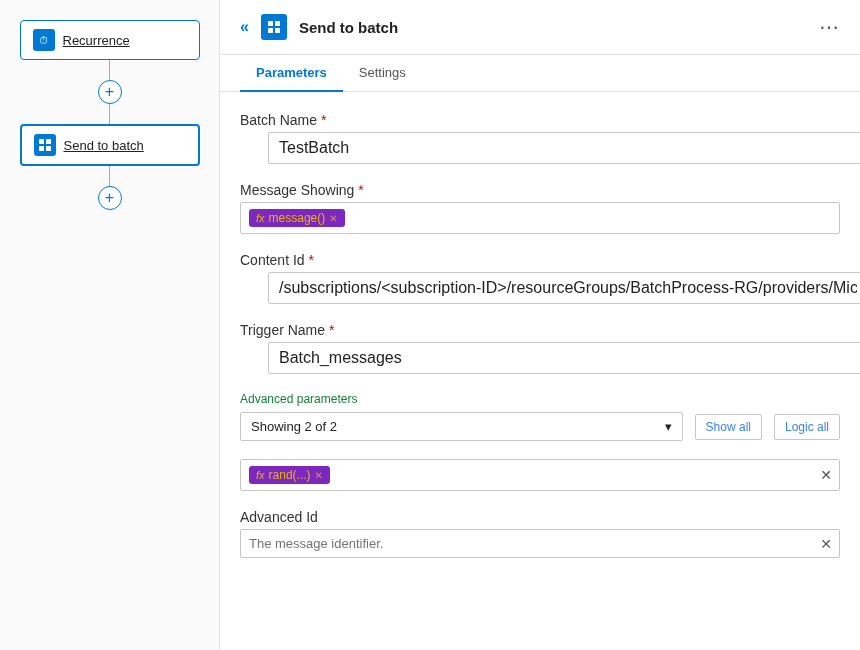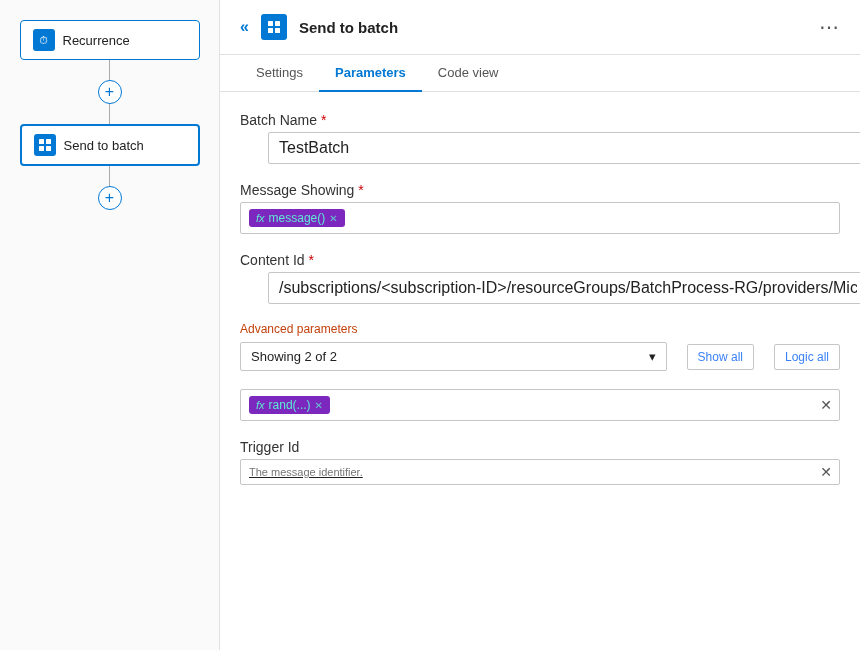--- a/index.html
+++ b/index.html
@@ -50,20 +50,21 @@
       justify-content: center;
       background: #0078d4;
       border-radius: 3px;
       color: white;
       font-size: 11px;
     }
     .workflow-node .node-label {
       font-size: 13px;
       color: #222;
       font-weight: 400;
+      text-decoration: underline;
     }
 
     .connector-line {
       width: 1px;
       height: 20px;
       background: #aaa;
       margin: 0 auto;
     }
 
     .add-btn {
@@ -190,49 +191,49 @@
       min-height: 32px;
       display: flex;
       align-items: center;
       gap: 4px;
     }
     .token-pill {
       display: inline-flex;
       align-items: center;
       gap: 4px;
       background: #7c28be;
-      color: #5eead4;
+      color: #eab308;
       border-radius: 3px;
       padding: 2px 7px;
       font-size: 12px;
     }
     .token-pill .fx-icon {
       font-style: italic;
       font-size: 11px;
     }
     .token-pill .close-pill {
       cursor: pointer;
       font-size: 10px;
       opacity: 0.8;
     }
 
     
     .advanced-section {
       margin-bottom: 18px;
     }
     .advanced-label {
       font-size: 12px;
-      color: #c2410c;
+      color: #15803d;
       margin-bottom: 6px;
       display: block;
     }
     .advanced-row {
       display: flex;
       align-items: center;
-      gap: 20px;
+      gap: 12px;
     }
     .advanced-dropdown {
       flex: 1;
       border: 1px solid #c8c6c4;
       border-radius: 2px;
       padding: 6px 10px;
       font-size: 13px;
       color: #222;
       display: flex;
       align-items: center;
@@ -265,23 +266,22 @@
       color: #555;
       font-size: 14px;
       background: none;
       border: none;
     }
     .clearable-field .form-input-inner {
       width: 100%;
       border: 1px solid #c8c6c4;
       border-radius: 2px;
       padding: 6px 32px 6px 8px;
-      font-size: 11px;
+      font-size: 13px;
       color: #222;
-      text-decoration: underline;
     }
     .clearable-field .token-input {
       padding-right: 32px;
     }
 
     
     .form-area::-webkit-scrollbar { width: 6px; }
     .form-area::-webkit-scrollbar-thumb { background: #ccc; border-radius: 3px; }
   </style>
 </head>
@@ -329,23 +329,22 @@
           <rect x="1" y="8" width="5" height="5" rx="0.5"></rect>
           <rect x="8" y="8" width="5" height="5" rx="0.5"></rect>
         </svg>
       </div>
       <span class="panel-title">Send to batch</span>
     </div>
     <span class="more-btn">⋯</span>
   </div>
 
   <div class="tabs">
+    <div class="tab active">Parameters</div>
     <div class="tab">Settings</div>
-    <div class="tab active">Parameters</div>
-    <div class="tab">Code view</div>
   </div>
 
   <div class="form-area">
 
     <div class="form-group">
       <label class="form-label">
         <span>Batch Name</span> <span class="required-star">*</span>
       </label>
       <input class="form-input" type="text" value="TestBatch" style="">
     </div>
@@ -363,20 +362,26 @@
       </div>
     </div>
 
     <div class="form-group">
       <label class="form-label">
         <span>Content Id</span> <span class="required-star">*</span>
       </label>
       <input class="form-input" type="text" value="/subscriptions/&lt;subscription-ID&gt;/resourceGroups/BatchProcess-RG/providers/Microsoft.Logic/workflows/BatchReceiver" style="">
     </div>
 
+    <div class="form-group">
+      <label class="form-label">
+        <span>Trigger Name</span> <span class="required-star">*</span>
+      </label>
+      <input class="form-input" type="text" value="Batch_messages" style="">
+    </div>
 
     <div class="advanced-section">
       <label class="advanced-label">Advanced parameters</label>
       <div class="advanced-row">
         <div class="advanced-dropdown">
           <span>Showing 2 of 2</span>
           <span>▾</span>
         </div>
         <button class="adv-btn">Show all</button>
         <button class="adv-btn">Logic all</button>
@@ -390,21 +395,21 @@
             <span class="fx-icon"><em>fx</em></span>
             <span>rand(...)</span>
             <span class="close-pill">✕</span>
           </span>
         </div>
         <button class="clear-btn">✕</button>
       </div>
     </div>
 
     <div class="form-group">
-      <label class="form-label">Trigger Id</label>
+      <label class="form-label">Advanced Id</label>
       <div class="clearable-field">
         <input class="form-input-inner" type="text" placeholder="The message identifier." style="">
         <button class="clear-btn">✕</button>
       </div>
     </div>
 
   </div>
 </div>
 
 </body></html>

